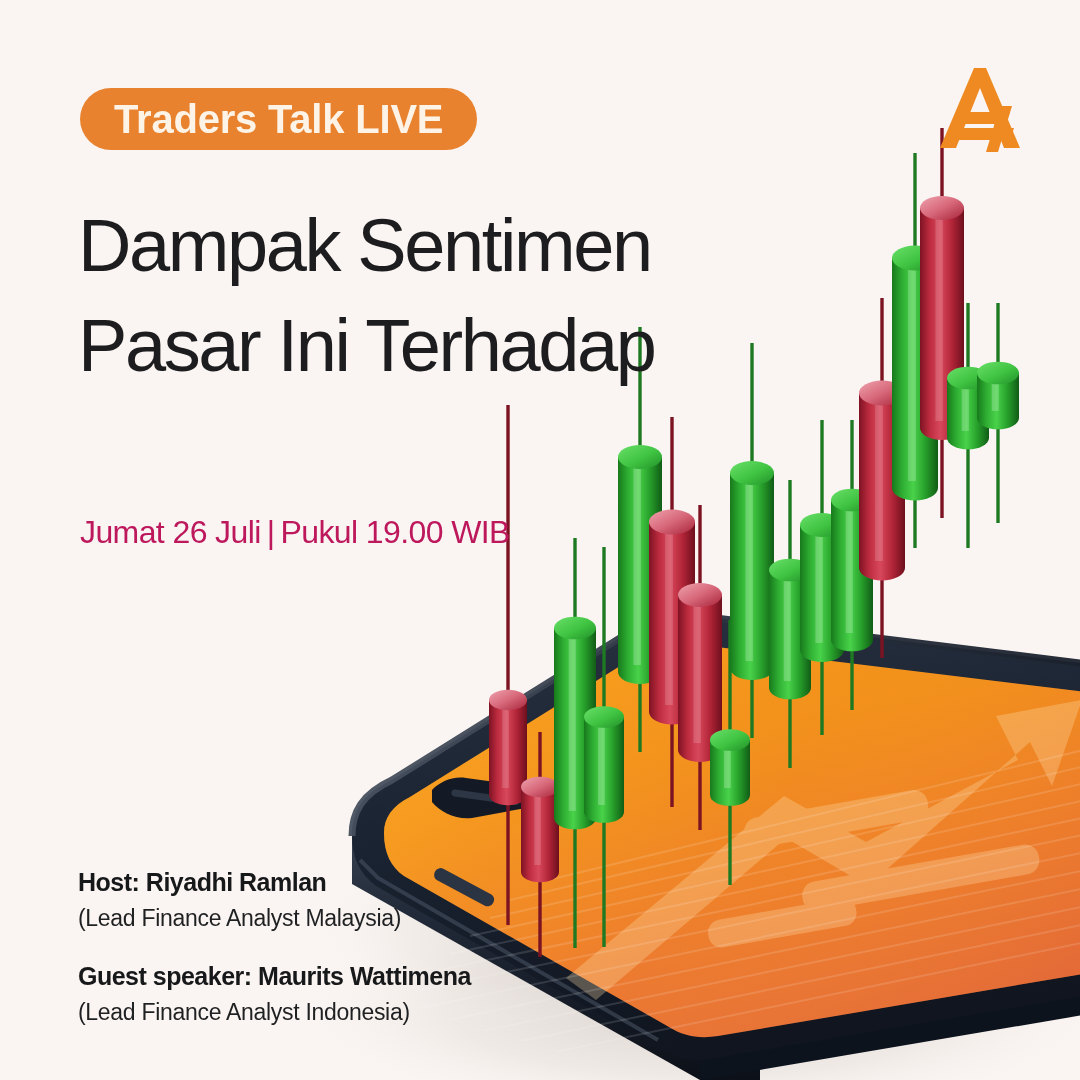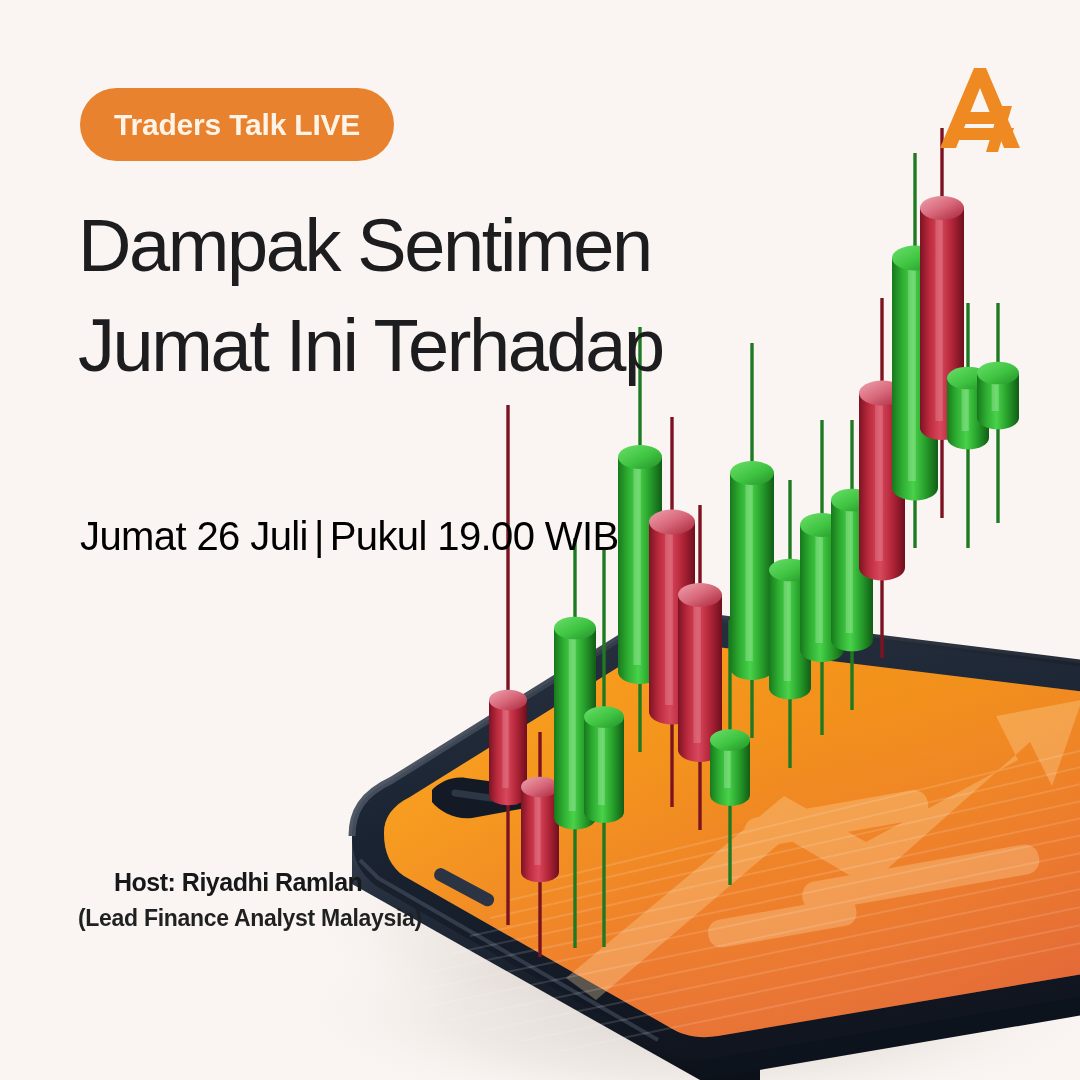--- a/index.html
+++ b/index.html
@@ -18,26 +18,26 @@
   }
 
   
   #artwork { position:absolute; inset:0; z-index:1; }
 
   
   #content { position:absolute; inset:0; z-index:4; }
 
   .badge {
     position:absolute; left:80px; top:88px;
-    height:73px; padding:0 34px;
+    height:62px; padding:0 34px;
     display:flex; align-items:center; justify-content:center;
     background:#e8822e;
     border-radius:40px;
     color:#fdf3e6;
-    font-size:30px; font-weight:bold;
+    font-size:40px; font-weight:bold;
     letter-spacing:-0.2px;
     white-space:nowrap;
   }
 
   .logo {
     position:absolute; right:52px; top:62px;
     width:100px; height:92px;
   }
 
   .headline {
@@ -46,40 +46,39 @@
     color:#1d1d1f;
     font-size:74px;
     font-weight:normal;
     line-height:100px;
     letter-spacing:-2.4px;
   }
   .headline .hl-line { display:block; white-space:nowrap; }
 
   .datetime {
     position:absolute; left:80px; top:514px;
-    color:#000000;
-    font-size:40px;
+    color:#be185d;
+    font-size:32px;
     font-weight:400;
     letter-spacing:-0.6px;
     white-space:nowrap;
   }
   .datetime .sep { font-weight:300; padding:0 6px; }
 
   .credits { position:absolute; left:78px; top:866px; }
   .credit-block { margin-bottom:26px; }
   .credit-name {
     color:#17181a;
     font-size:25px; font-weight:bold;
     letter-spacing:-0.5px; white-space:nowrap;
     line-height:32px;
-    margin-left:36px;
   }
   .credit-role {
     color:#1f2022;
-    font-size:23px; font-weight:700;
+    font-size:23px; font-weight:400;
     letter-spacing:-0.3px; white-space:nowrap;
     line-height:32px; margin-top:4px;
   }
 </style>
 </head>
 <body>
 
 <div id="poster">
 
   <svg id="artwork" viewBox="0 0 1080 1080" width="1080" height="1080">
@@ -372,28 +371,32 @@
       <g fill="#ef8a22">
         <path d="M 46 6 L 58 6 L 92 86 L 76 86 L 52 26 L 28 86 L 12 86 Z"></path>
         <path d="M 28 50 L 82 50 L 78 62 L 24 62 Z"></path>
         <path d="M 24 66 L 86 66 L 82 78 L 20 78 Z"></path>
         <path d="M 72 44 L 84 44 L 70 90 L 58 90 Z"></path>
       </g>
     </svg>
 
     <div class="headline">
       <span class="hl-line">Dampak Sentimen</span>
-      <span class="hl-line">Jumat Ini Terhadap</span>
+      <span class="hl-line">Pasar Ini Terhadap</span>
     </div>
 
     <div class="datetime">
       <span>Jumat 26 Juli</span><span class="sep">|</span><span>Pukul 19.00 WIB</span>
     </div>
 
     <div class="credits">
       <div class="credit-block">
         <div class="credit-name">Host: Riyadhi Ramlan</div>
         <div class="credit-role">(Lead Finance Analyst Malaysia)</div>
       </div>
+      <div class="credit-block">
+        <div class="credit-name">Guest speaker: Maurits Wattimena</div>
+        <div class="credit-role">(Lead Finance Analyst Indonesia)</div>
+      </div>
     </div>
 
   </div>
 </div>
 
 </body></html>

